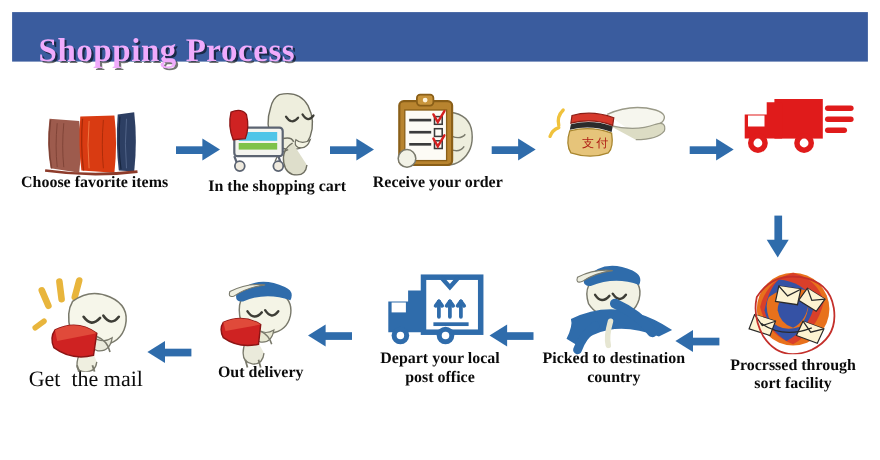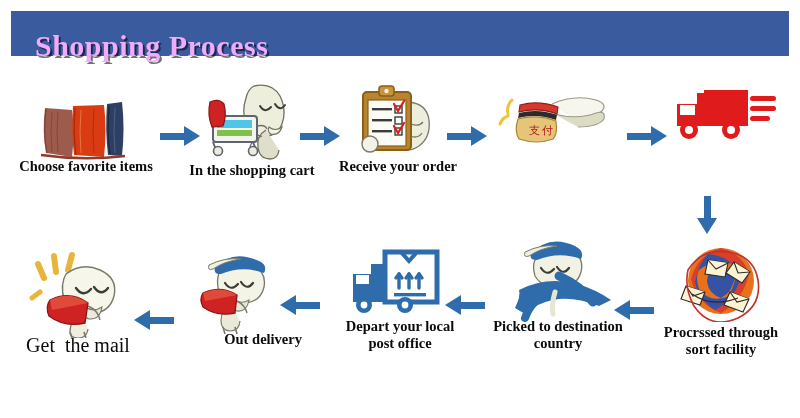--- a/index.html
+++ b/index.html
@@ -279,21 +279,21 @@
         <path d="M38 40 q6 9 13 1" stroke="#3d3d36" stroke-width="2.2" fill="none" stroke-linecap="round"></path>
         <path d="M54 39 q6 9 12 1" stroke="#3d3d36" stroke-width="2.2" fill="none" stroke-linecap="round"></path>
         <path d="M46 56 q8 6 16 1 q-2 12 -12 11 q-8-3 -4 -12 z" fill="#e8e8d2" stroke="#7a7a6c" stroke-width="1.1"></path>
         <path d="M44 62 q-10 4 -10 16 q0 9 9 10 q9 0 10 -10" fill="#eaeadb" stroke="#7a7a6c" stroke-width="1.2"></path>
         <path d="M16 50 q18-8 34 2 l-2 18 q-18 4 -32 -6 q-4-8 0 -14 z" fill="#cf2222" stroke="#8c1414" stroke-width="1.3"></path>
         <path d="M16 50 q18-8 34 2 l-32 6 z" fill="#e04a3a"></path>
         <path d="M50 58 q8 4 10 12" stroke="#7a7a6c" stroke-width="1.4" fill="none"></path>
         <path d="M36 84 l2 7 M48 84 l2 7" stroke="#7a7a6c" stroke-width="1.6"></path>
       </svg>
     </div>
-    <div class="label" style="margin-top:-4px;text-align:right;">Out delivery</div>
+    <div class="label" style="margin-top:-4px;">Out delivery</div>
   </div>
 
   <div class="arrow arrow-l" style="left:132px;top:310px;width:42px;height:21px;">
     <span class="shaft"></span>
       <span class="head"></span>
   </div>
 
   <div class="step" style="left:8px;top:238px;width:140px;">
     <div class="icon" style="width:116px;height:100px;">
       <svg viewBox="0 0 116 100" width="116" height="100">

